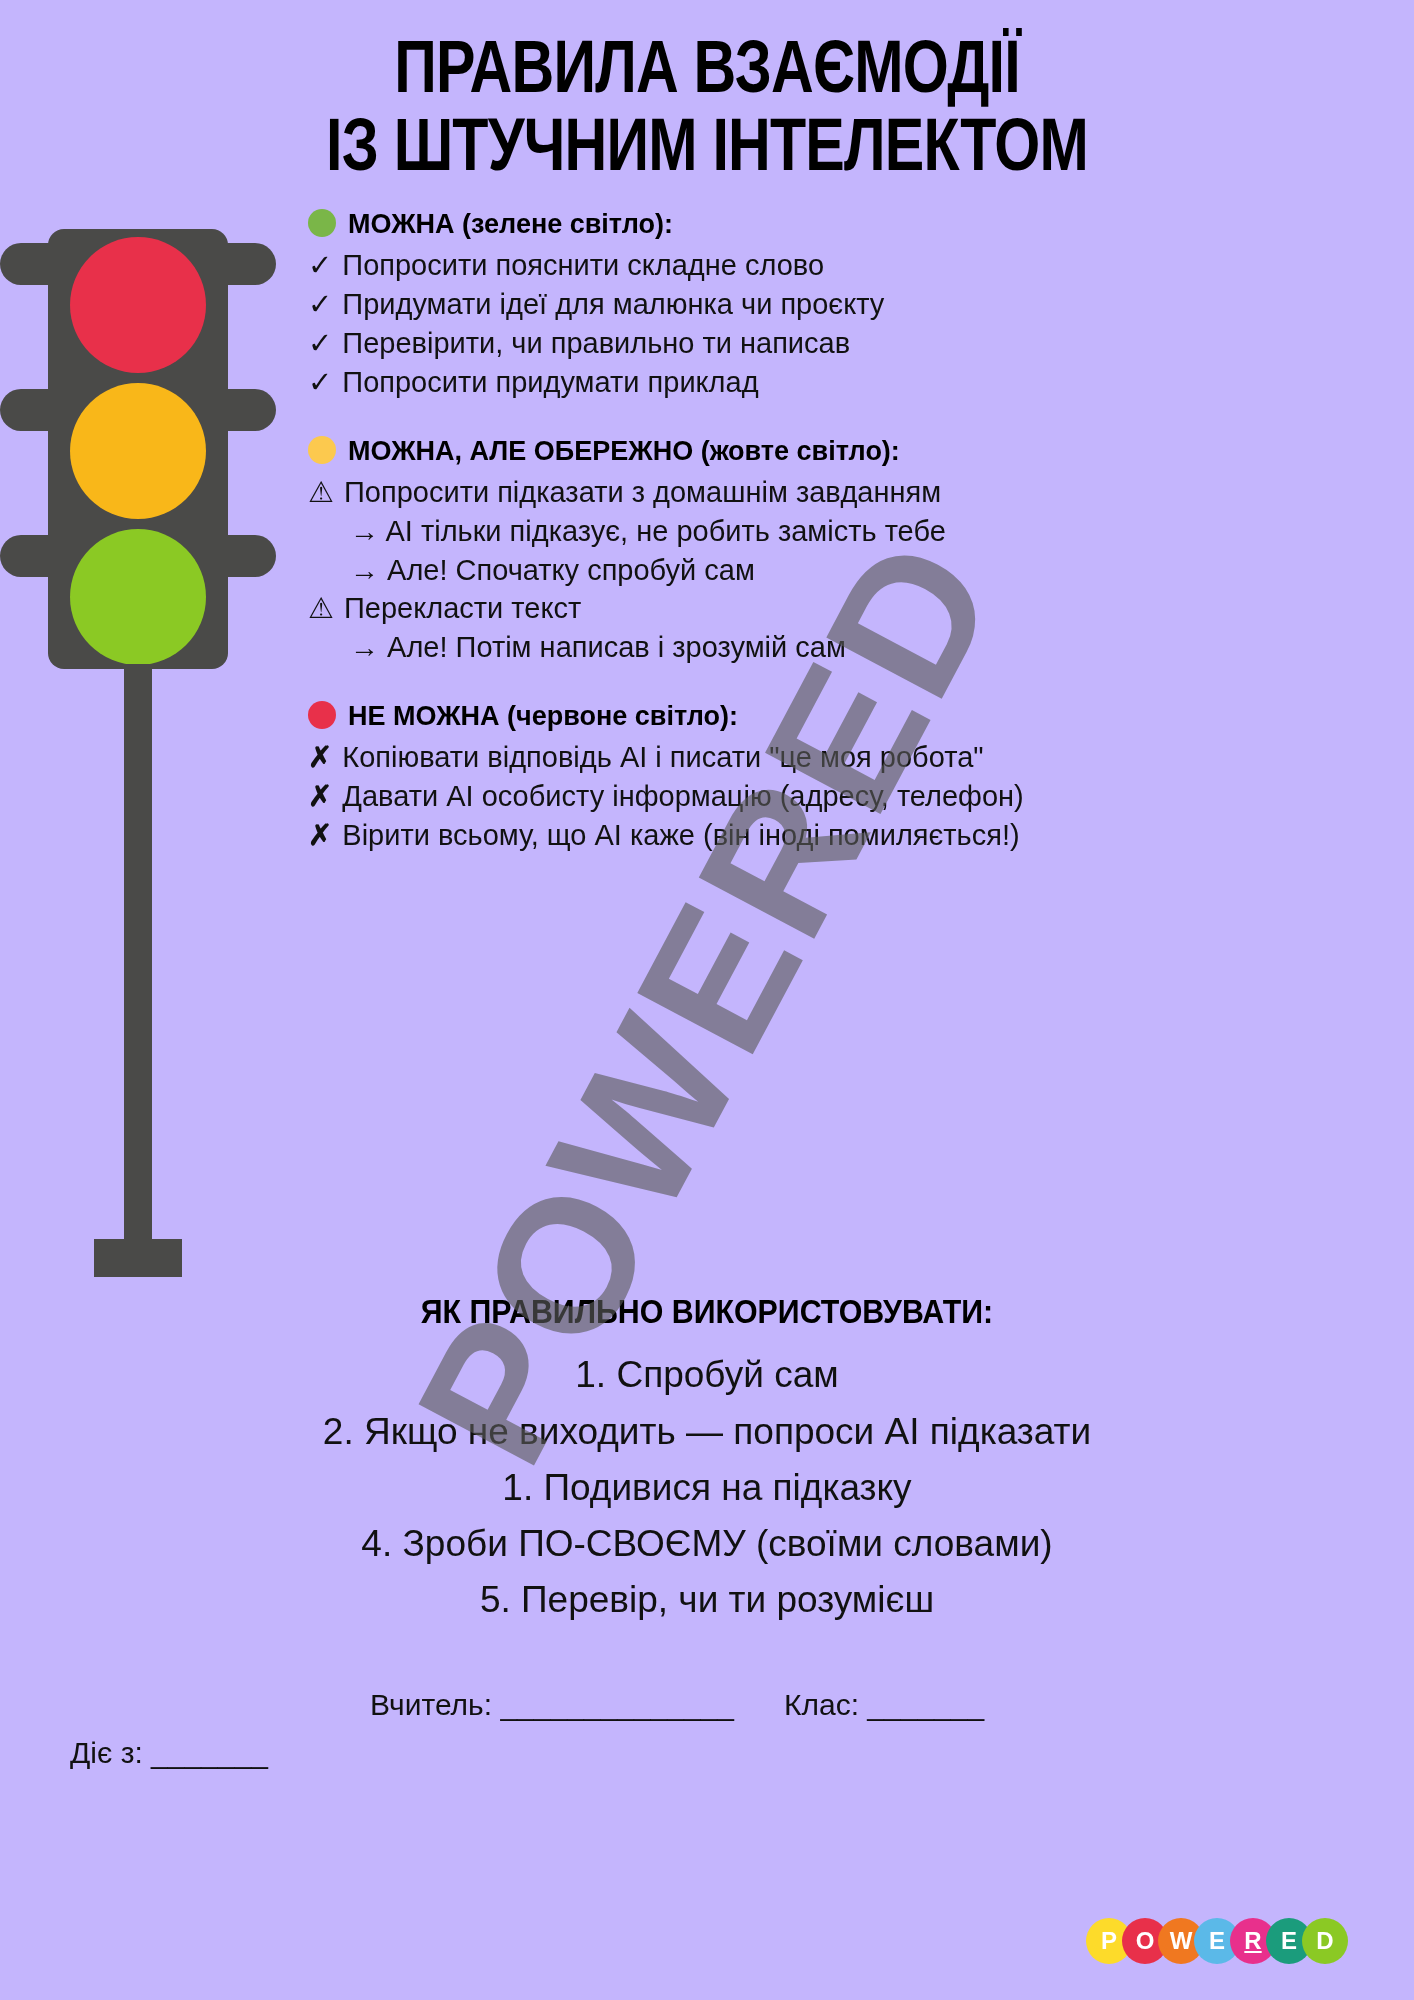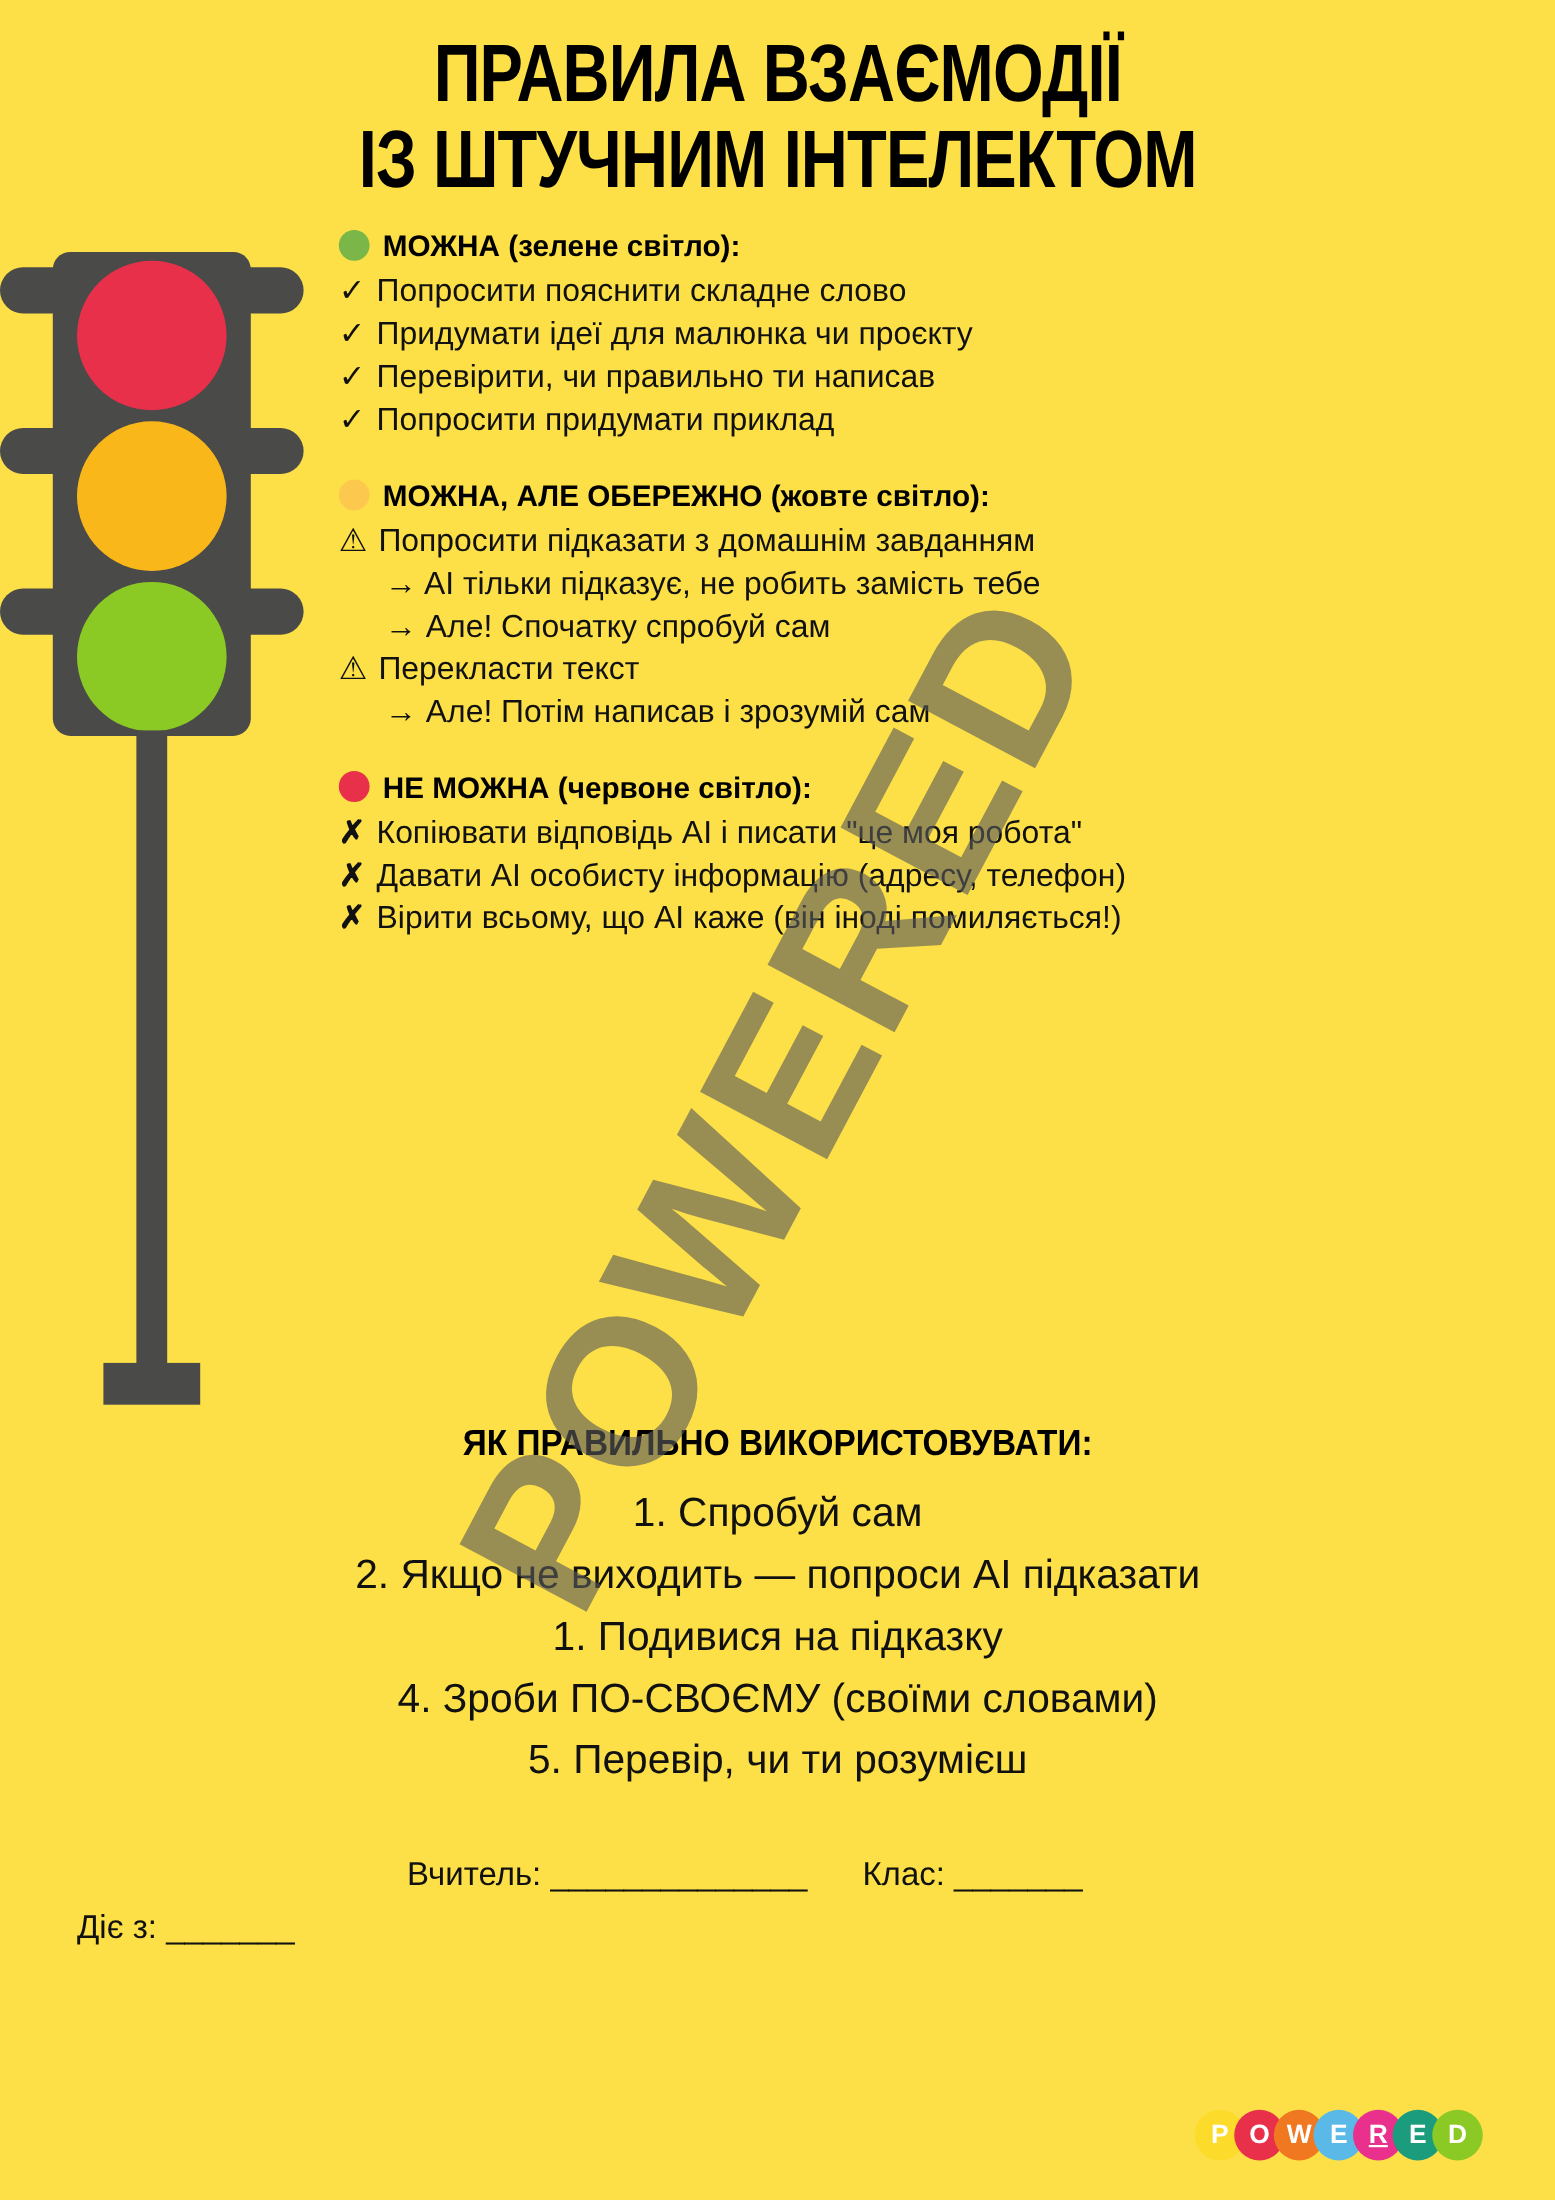--- a/index.html
+++ b/index.html
@@ -2,21 +2,21 @@
 <html><head>
 <meta charset="utf-8">
 <style>
   * { margin:0; padding:0; box-sizing:border-box; }
   html, body {
     width:1414px; height:2000px;
     background:#ffffff;
     font-family:"Liberation Sans", sans-serif;
     overflow:hidden;
   }
-  .page { position:relative; width:1414px; height:2000px; background:#fde047; }
+  .page { position:relative; width:1414px; height:2000px; background:#c4b5fd; }
 
   
   .title-block { padding-top:28px; text-align:center; }
   .title-line {
     font-family:"Liberation Sans Narrow","Liberation Sans", sans-serif;
     font-weight:bold;
     font-size:74px;
     line-height:1.05;
     letter-spacing:-1px;
     color:#000;

